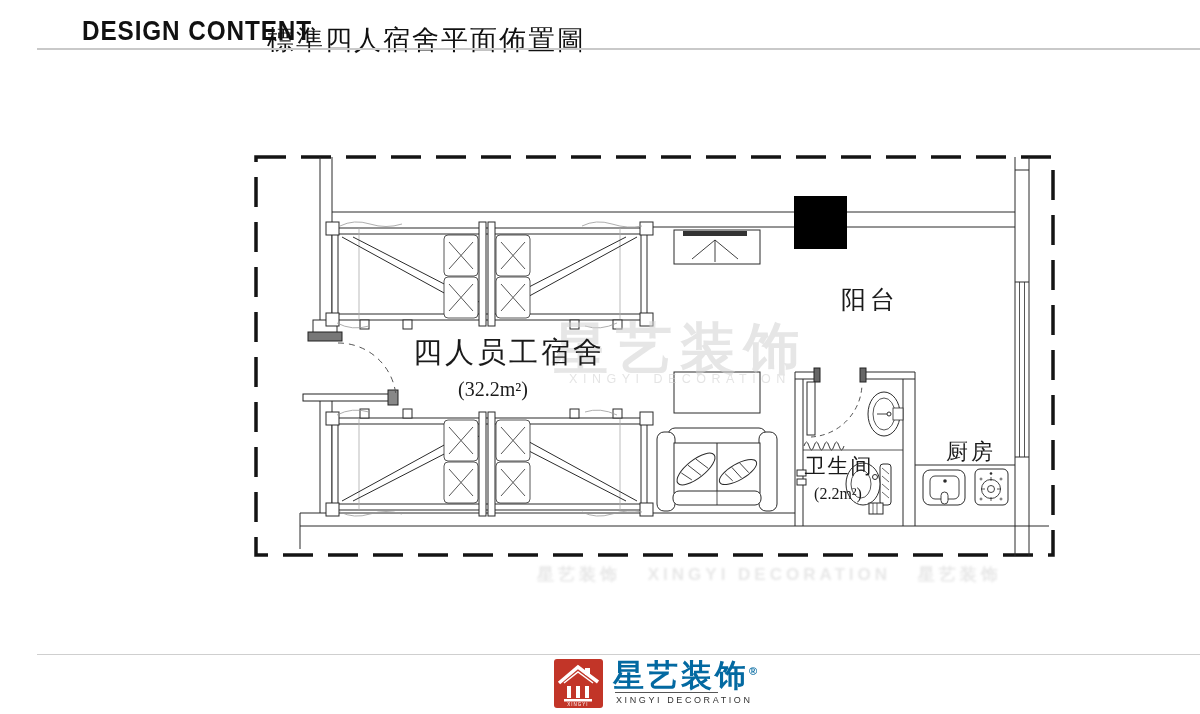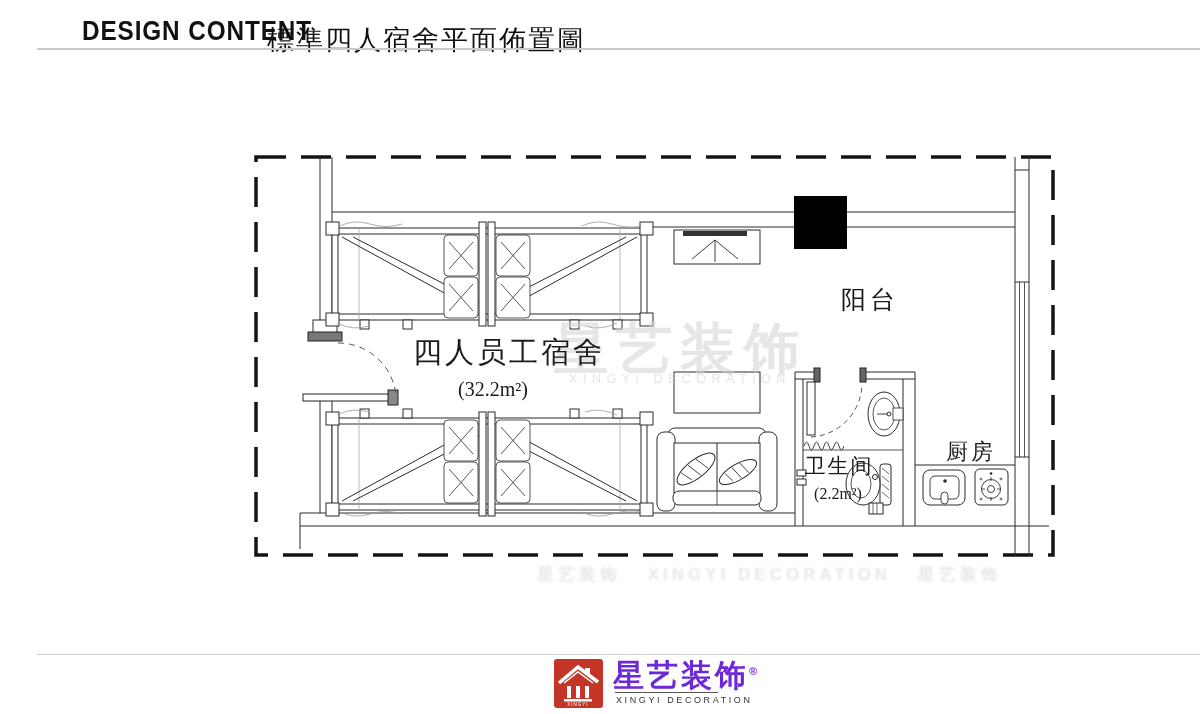--- a/index.html
+++ b/index.html
@@ -9,21 +9,21 @@
             letter-spacing:1px;transform:scaleX(.9);transform-origin:left center;white-space:nowrap;}
   .title-zh{position:absolute;left:230px;top:22px;font-size:27px;
             font-family:"Liberation Serif",serif;letter-spacing:2px;white-space:nowrap;}
   .rule{position:absolute;left:0;width:1200px;height:2px;background:#c9c9c9;}
   .rule-top{top:48px;}
   .rule-bottom{top:654px;height:1px;background:#cfcfcf;}
   .plan-svg{position:absolute;left:0;top:0;}
   .logo-box{position:absolute;left:517px;top:659px;width:49px;height:49px;border-radius:3px;
             background:var(--logo-red,#c23528);}
   .brand{position:absolute;left:576px;top:655px;font-size:31px;font-weight:bold;letter-spacing:3px;
-         color:#6d28d9;white-space:nowrap;}
+         color:#0369a1;white-space:nowrap;}
   .brand sup{font-size:11px;vertical-align:super;}
   .brand-underline{position:absolute;left:578px;top:692px;width:103px;height:1px;background:#555;}
   .brand-en{position:absolute;left:579px;top:695px;font-size:9px;letter-spacing:2.6px;color:#333;
             white-space:nowrap;}
 </style>
 </head>
 <body>
 
 <div class="page">
 

